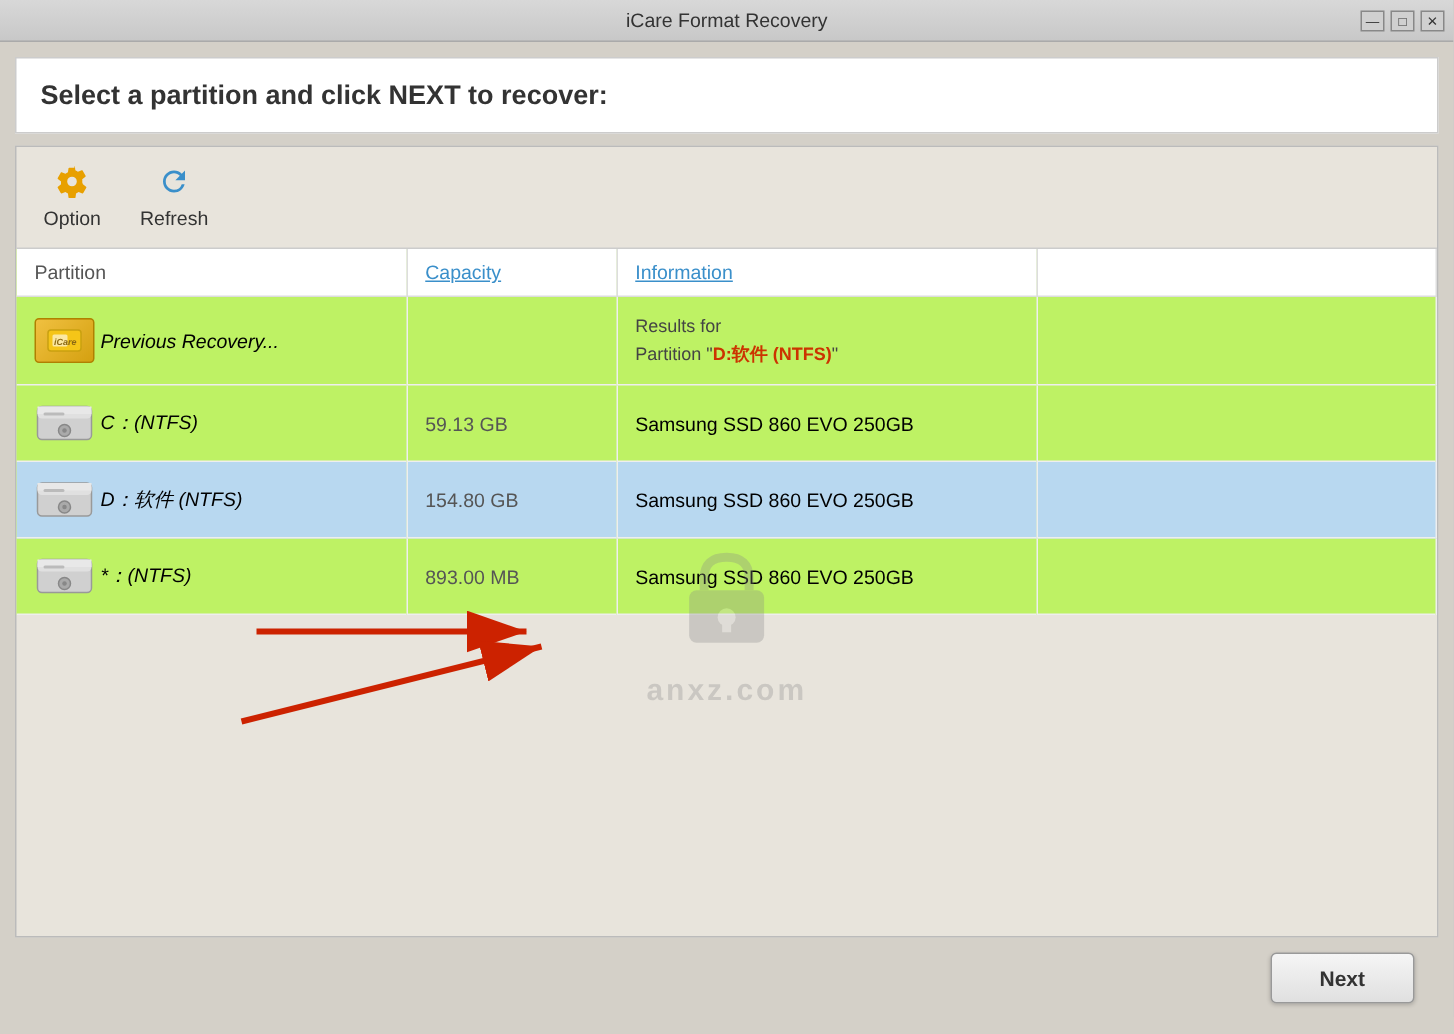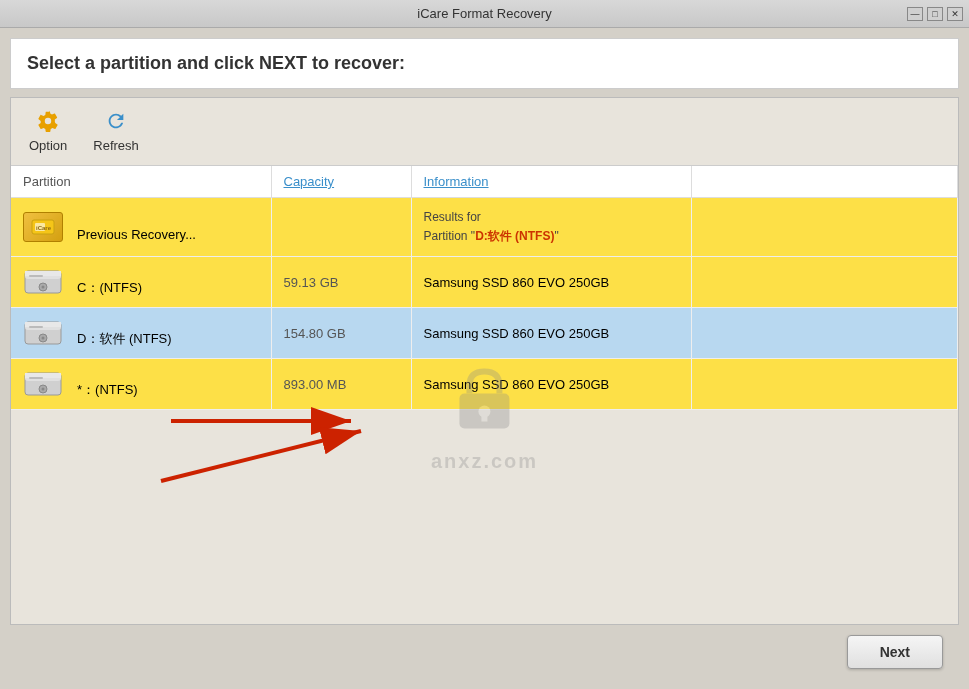--- a/index.html
+++ b/index.html
@@ -115,21 +115,21 @@
     }
 
     .refresh-icon {
       width: 22px;
       height: 22px;
       color: #3a8fca;
     }
 
     .table-container {
       flex: 1;
-      background: #fde047;
+      background: #bef264;
       margin: 0;
       overflow: hidden;
     }
 
     .table {
       width: 100%;
       border-collapse: collapse;
     }
 
     .table thead th {
@@ -164,22 +164,23 @@
     }
 
     .table tbody td {
       padding: 10px 12px;
       vertical-align: middle;
       border-right: 1px solid #eee;
     }
 
     .partition-cell {
       display: flex;
-      align-items: flex-end;
-      gap: 14px;
+      align-items: center;
+      gap: 4px;
+      font-style: italic;
     }
 
     .prev-recovery-icon {
       width: 40px;
       height: 30px;
       background: linear-gradient(135deg, #f0c040, #d4a010);
       border-radius: 3px;
       border: 1px solid #b08000;
       display: flex;
       align-items: center;

